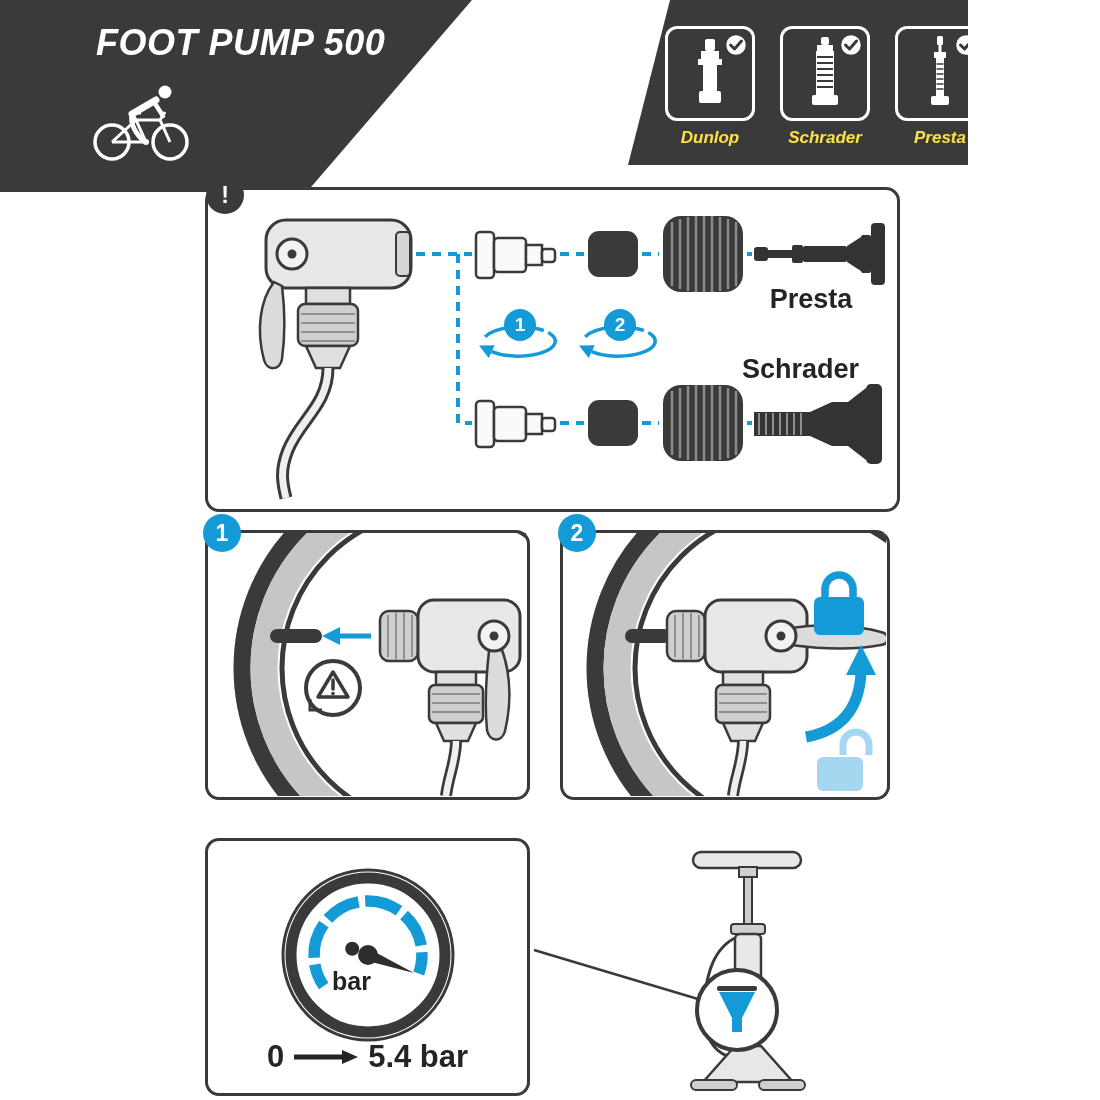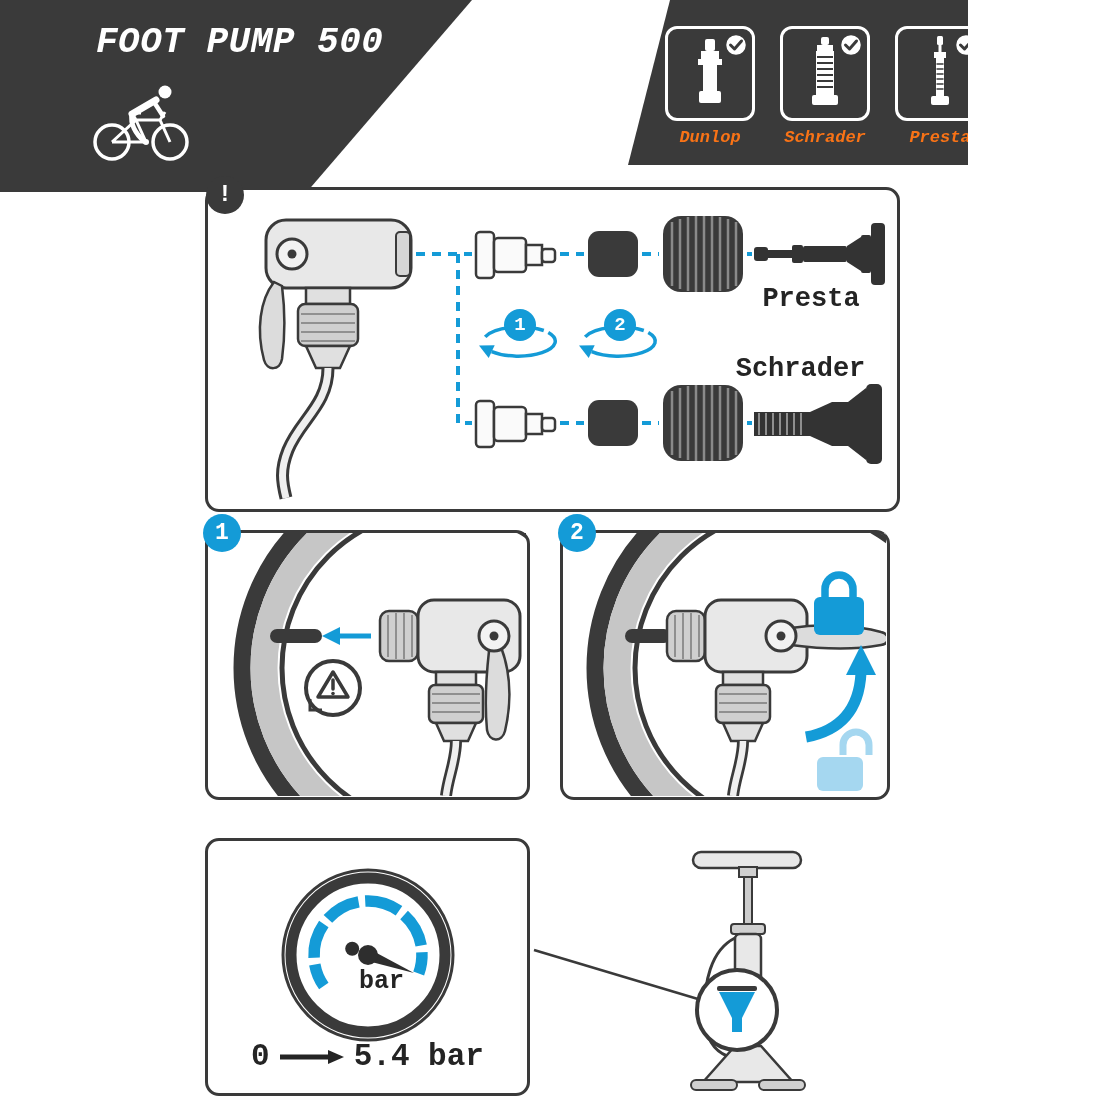--- a/index.html
+++ b/index.html
@@ -1,18 +1,18 @@
 <!DOCTYPE html>
 <html><head>
 <meta charset="utf-8">
 <style>
   html,body{margin:0;padding:0;background:#fff;}
   .page{
     position:relative;width:968px;height:1100px;background:#ffffff;overflow:hidden;
-    font-family:Liberation Mono, monospace;color:#242424;
+    font-family:Liberation Sans, sans-serif;color:#242424;
   }
   
   .banner-left{
     position:absolute;left:0;top:0;width:472px;height:192px;background:#3a3a3a;
     clip-path:polygon(0 0,100% 0,65% 100%,0 100%);
   }
   .page-title{
     position:absolute;left:96px;top:22px;color:#ffffff;
     font-size:36px;font-weight:bold;font-style:italic;letter-spacing:.5px;white-space:nowrap;
   }
@@ -21,39 +21,39 @@
     position:absolute;left:600px;top:0;width:500px;height:165px;background:#3a3a3a;
     clip-path:polygon(14% 0,100% 0,100% 100%,5.6% 100%);
   }
   .valve-tile{
     position:absolute;top:26px;width:90px;height:95px;background:#3a3a3a;
     border:3px solid #ffffff;border-radius:12px;box-sizing:border-box;
   }
   .valve-tile svg.glyph{position:absolute;left:0;top:0;}
   .check-badge{position:absolute;top:3px;right:3px;}
   .valve-label{
-    position:absolute;top:128px;width:90px;text-align:center;color:#f97316;
+    position:absolute;top:128px;width:90px;text-align:center;color:#fde047;
     font-size:17px;font-weight:bold;font-style:italic;
   }
   
   .panel{
     position:absolute;background:#ffffff;border:3.5px solid #3a3a3a;border-radius:14px;
     box-sizing:border-box;
   }
   .panel svg.fill{position:absolute;left:0;top:0;}
   .badge{
     position:absolute;border-radius:50%;color:#ffffff;display:flex;align-items:center;
     justify-content:center;font-weight:bold;z-index:6;
   }
   .badge.dark{background:#3a3a3a;}
   .badge.blue{background:#149bd7;}
   .badge.big{width:38px;height:38px;font-size:23px;}
   .badge.small{width:32px;height:32px;font-size:19px;}
   .panel-label{position:absolute;font-weight:bold;font-size:27px;color:#242424;text-align:center;}
-  .gauge-unit{position:absolute;left:124px;top:126px;width:72px;text-align:right;
+  .gauge-unit{position:absolute;left:124px;top:126px;width:72px;text-align:left;
     font-size:25px;font-weight:bold;color:#242424;}
   .range-row{
     position:absolute;left:0;right:0;top:198px;display:flex;align-items:center;
     justify-content:center;gap:10px;font-size:31px;font-weight:bold;color:#242424;
   }
   .abs{position:absolute;}
 </style>
 </head>
 <body>
 

